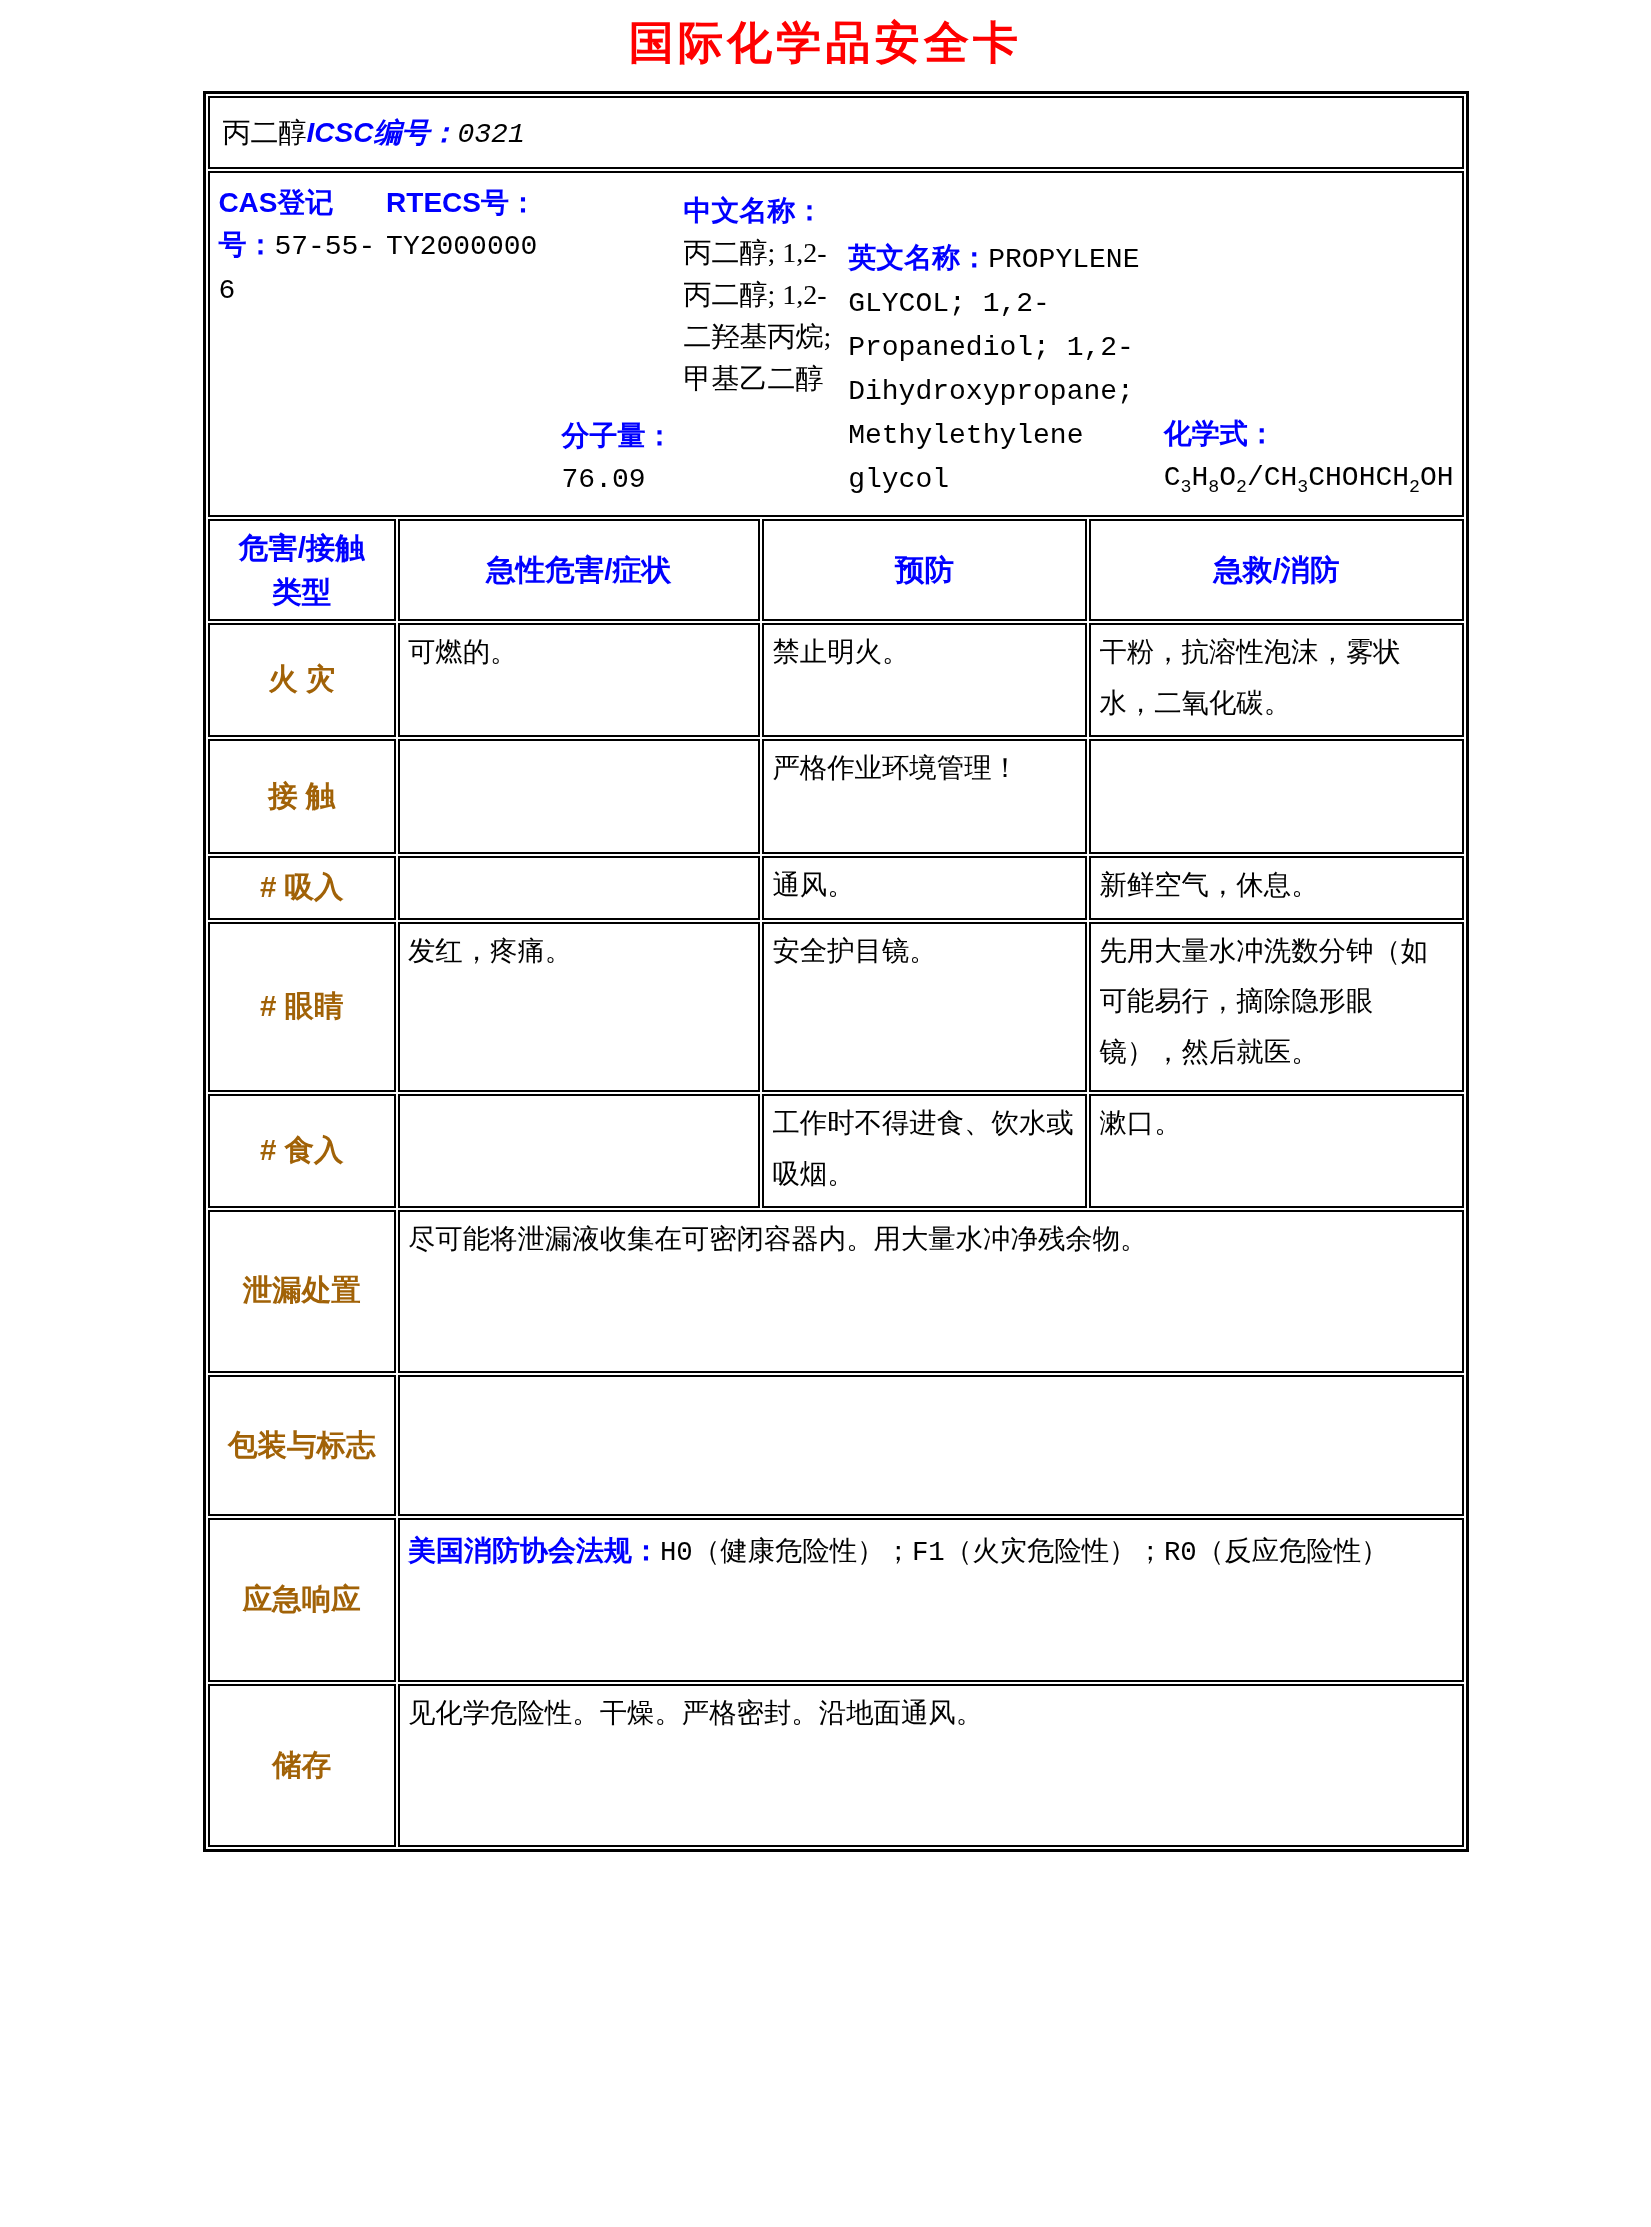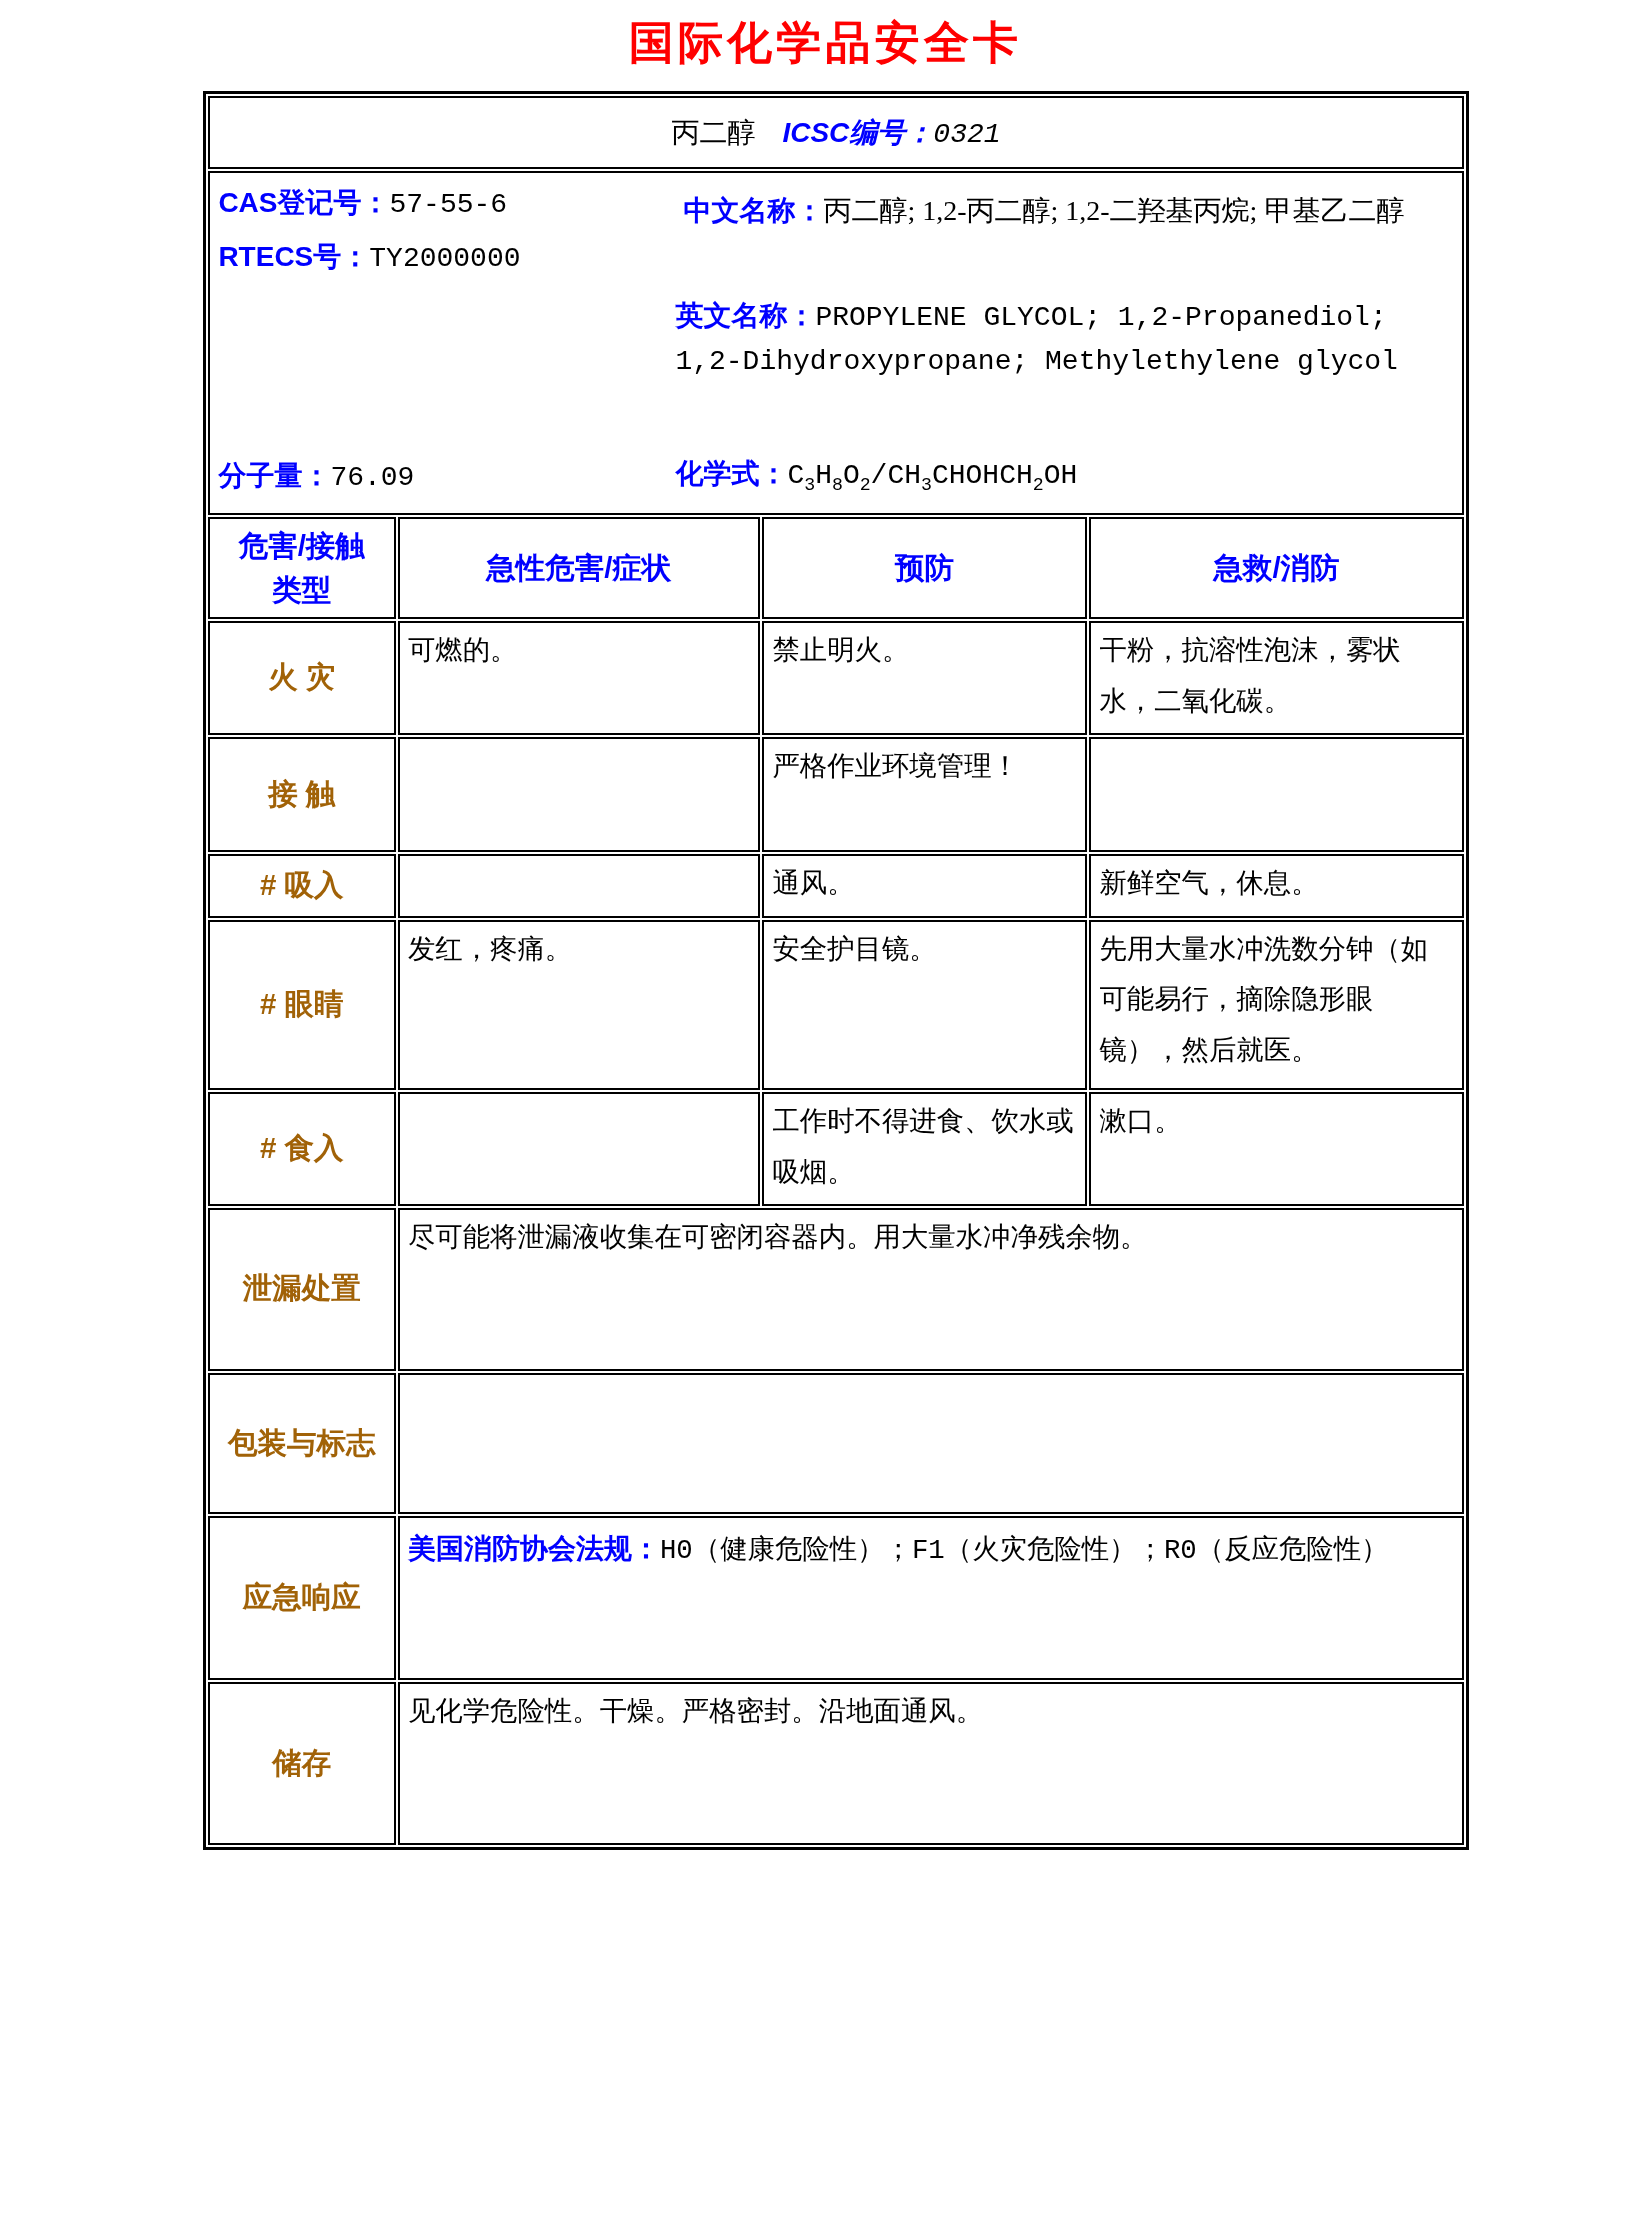--- a/index.html
+++ b/index.html
@@ -63,39 +63,38 @@
     font-family: "Liberation Sans", "DejaVu Sans", sans-serif;
     font-weight: bold;
     color: #0000ff;
   }
   .mono-val {
     font-family: "Liberation Mono", "DejaVu Sans Mono", monospace;
     color: #000000;
   }
   .name-flex {
     display: flex;
-    justify-content: center;
+    justify-content: flex-start;
     align-items: center;
     font-size: 28px;
     padding: 0 4.2px;
-    gap: 27px;
   }
   .name-flex .substance { font-size: 28px; }
   .icsc-no { font-size: 28px; white-space: nowrap; font-style: italic; }
 
   td.identity-cell { vertical-align: top; }
   .identity-grid {
     display: flex;
     height: 100%;
     font-size: 28px;
     line-height: 1.5;
   }
   .id-col {
     display: flex;
-    flex-direction: column;
+    flex-direction: row;
     padding-top: 4.2px;
     padding-bottom: 9.8px;
   }
   .id-left  { width: 37%; }
   .id-right { width: 63%; }
   .id-line { margin: 0 0 9.8px 0; }
   .id-para { margin: 8px; }
   .id-para-en { margin: 55px 0 0 0; }
   .push-bottom { margin-top: auto; margin-bottom: 0; }
   sub { font-size: 0.65em; }

